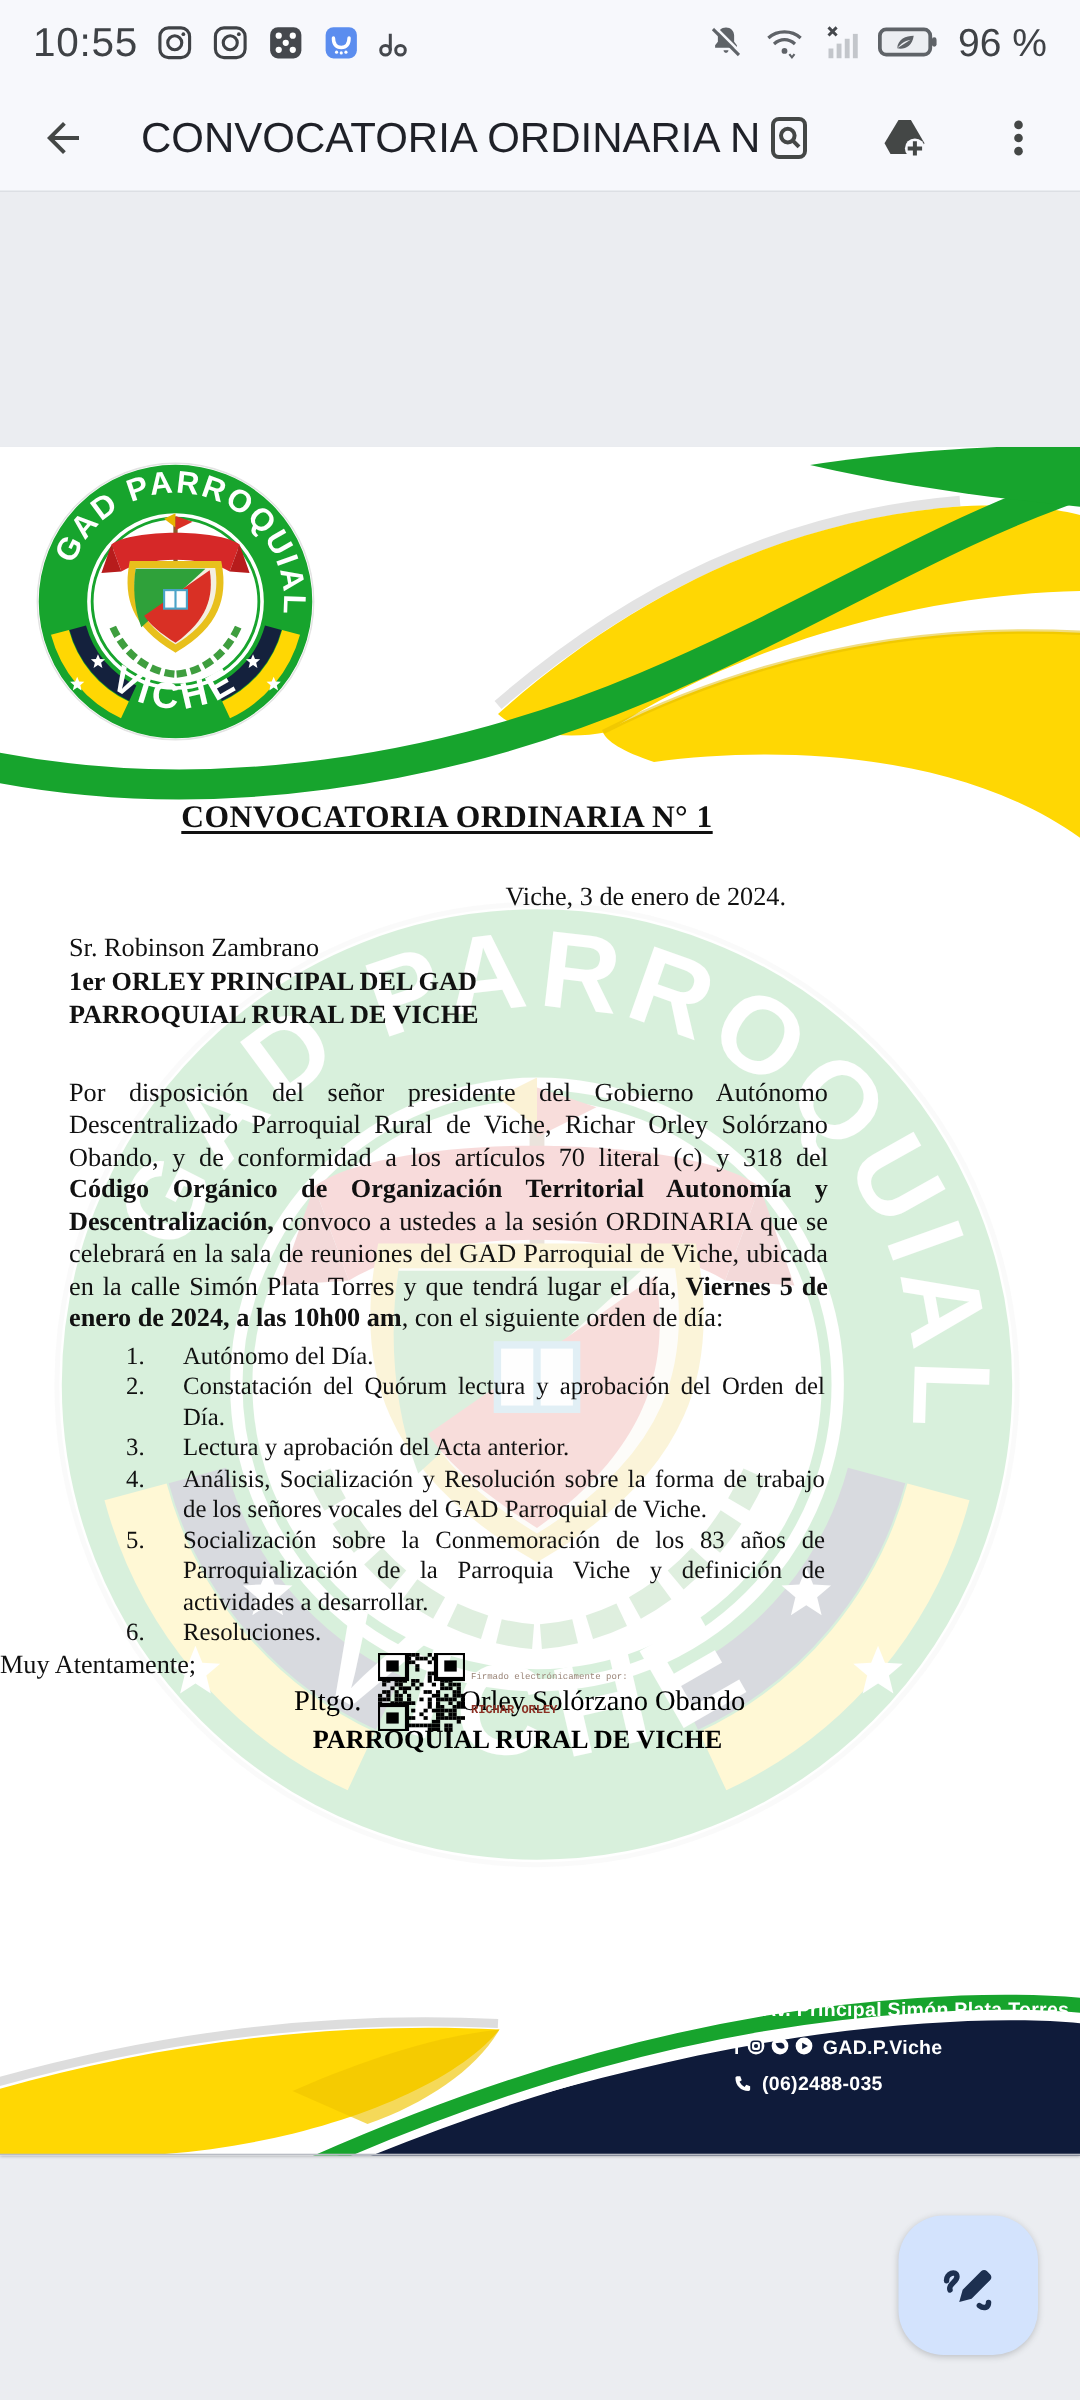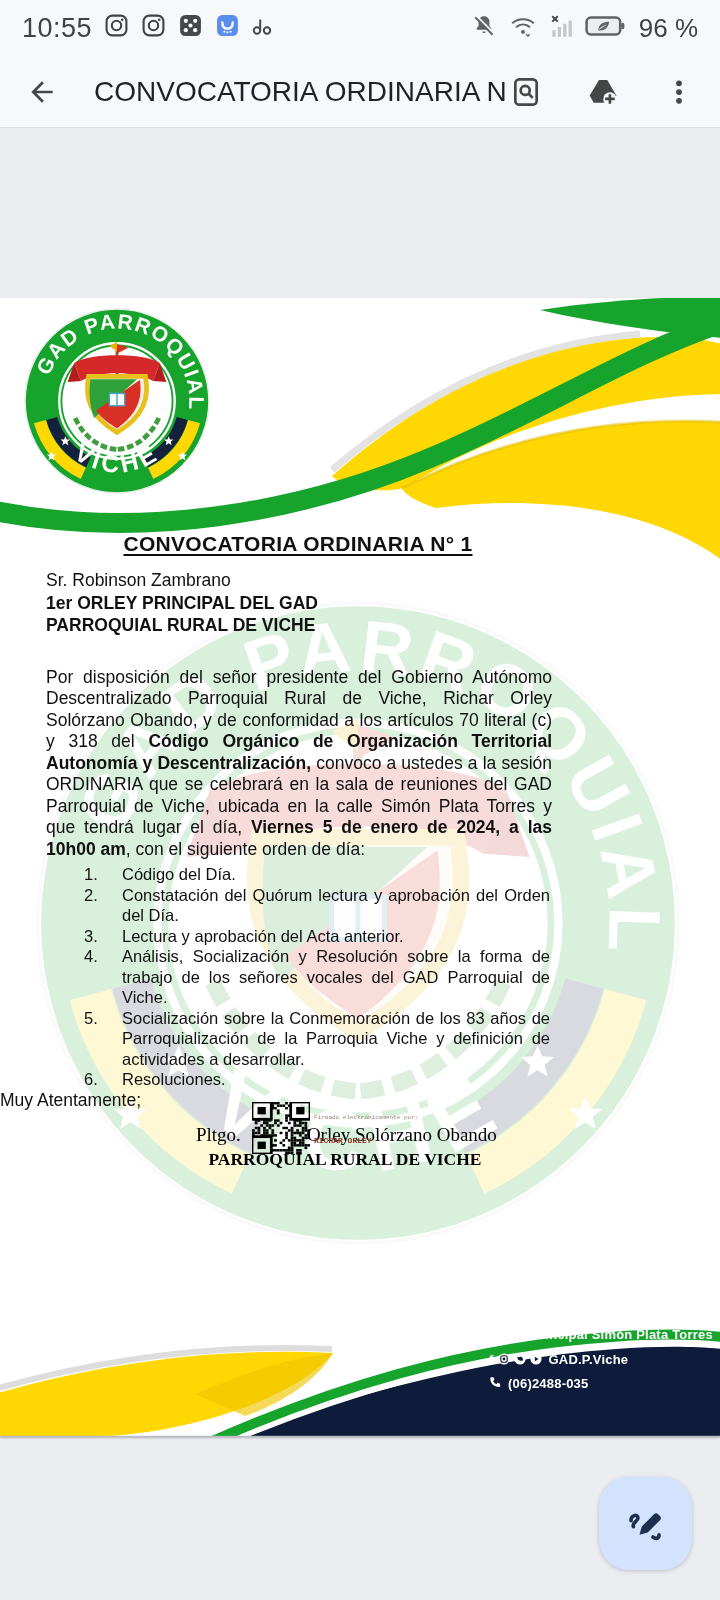--- a/index.html
+++ b/index.html
@@ -7,41 +7,41 @@
     --ui-ink:#444746; --fab-bg:#D3E3FD; --fab-ink:#1D3050;
     --bg-gray:#EBEDF1; --bar-bg:#F7F8FC;
   }
   *{box-sizing:border-box;margin:0;padding:0}
   body{background:#555;font-family:"Liberation Sans",sans-serif}
   #screen{position:relative;width:720px;height:1600px;margin:0 auto;background:var(--bg-gray);overflow:hidden}
 
   
   .status-bar{position:absolute;top:0;left:0;width:720px;height:56px;background:var(--bar-bg);
     display:flex;align-items:center;justify-content:space-between;padding:0 22px;z-index:6}
-  .sb-left,.sb-right{display:flex;align-items:flex-start;gap:12px}
+  .sb-left,.sb-right{display:flex;align-items:center;gap:12px}
   .sb-time{font-size:27px;color:#3f4246;letter-spacing:.5px}
   .sb-right .pct{font-size:26px;color:#3f4246}
   .sb-icon{display:inline-flex}
 
   
   .toolbar{position:absolute;top:56px;left:0;width:720px;height:72px;background:var(--bar-bg);
     display:flex;align-items:center;padding:0 22px;border-bottom:1px solid #dcdfe4;z-index:6}
   .tb-title{font-size:28px;color:#1f2128;margin-left:32px;flex:1;white-space:nowrap;overflow:hidden}
   .tb-actions{display:flex;align-items:center;gap:36px}
   .icon-btn{background:none;border:none;display:inline-flex;align-items:center;justify-content:center;cursor:pointer;padding:4px}
 
   
   .page{position:absolute;top:298px;left:0;width:720px;height:1139px;background:#fff;z-index:2;
     box-shadow:0 1px 2px rgba(0,0,0,.25)}
   .hdr-waves{position:absolute;top:0;left:0;z-index:1;pointer-events:none}
   .logo-box{position:absolute;left:22px;top:8px;z-index:2}
   .watermark{position:absolute;left:28px;top:295px;opacity:.16;z-index:0;pointer-events:none}
 
   .doc-body{position:absolute;left:0;top:233px;width:596px;z-index:3;
-    font-family:Liberation Sans, sans-serif;color:#111}
+    font-family:Liberation Serif, serif;color:#111}
   .doc-title{text-align:center;font-size:21px;font-weight:bold;line-height:26px;
     text-decoration:underline;text-underline-offset:3px;letter-spacing:.3px}
   .doc-date{margin:30px 72px 0 0;text-align:right;font-size:17.5px}
   .addressee{margin:12px 0 0 46px;font-size:17.5px;line-height:22.5px}
   .addressee .bold{font-weight:bold}
   .doc-para{margin:30px 44px 0 46px;font-size:17.5px;line-height:21.5px;text-align:justify}
   .doc-para b{font-weight:bold}
   ol.agenda{margin:4px 46px 0 0;list-style:none;counter-reset:item;font-size:16.5px;line-height:20.5px}
   ol.agenda li{counter-increment:item;position:relative;margin-left:122px;text-align:justify}
   ol.agenda li::before{content:counter(item) ".";position:absolute;left:-38px}
@@ -52,21 +52,21 @@
   .sig-name{position:absolute;left:196px;top:26px;font-size:19px;z-index:1;white-space:nowrap}
   .sig-name .rest{margin-left:66px}
   .qr{position:absolute;left:252px;top:4px;z-index:2}
   .esign{position:absolute;left:314px;top:16px;z-index:3;font-family:"Liberation Mono",monospace;line-height:7px}
   .esign .note{font-size:6px;color:#9a8578;display:block}
   .esign .ename{font-size:8px;font-weight:bold;color:#8a2f23;display:block;margin-top:16px}
   .sig-role{position:absolute;left:0;top:50px;width:690px;text-align:center;font-weight:bold;font-size:17.5px;line-height:23px}
 
   .ftr-waves{position:absolute;left:0;bottom:0;z-index:1;pointer-events:none}
   .contact{position:absolute;left:489px;top:1029px;z-index:4;color:#fff}
-  .c-line{display:flex;align-items:flex-start;gap:7px;height:24.7px;
+  .c-line{display:flex;align-items:center;gap:7px;height:24.7px;
     font-size:13px;font-weight:bold;letter-spacing:.2px;white-space:nowrap}
   .socials{display:flex;align-items:center;gap:4px}
   .soc-f{font-size:13px;font-weight:bold}
 
   
   .fab{position:absolute;left:599px;top:1477px;width:93px;height:93px;border:none;border-radius:30px;
     background:var(--fab-bg);display:flex;align-items:center;justify-content:center;cursor:pointer;
     box-shadow:0 1px 4px rgba(60,64,67,.25);z-index:5}
 </style>
 </head>
@@ -249,28 +249,29 @@
     </div>
 
     <div class="watermark">
       <svg width="660" height="660" viewBox="0 0 200 200">
           <use href="#gad-logo"></use>
         </svg>
     </div>
 
     <div class="doc-body">
       <div class="doc-title">CONVOCATORIA ORDINARIA N° 1</div>
+      <div class="doc-date">Viche, 3 de enero de 2024.</div>
       <div class="addressee">
         <div>Sr. Robinson Zambrano</div>
         <div class="bold">1er ORLEY PRINCIPAL DEL GAD</div>
         <div class="bold">PARROQUIAL RURAL DE VICHE</div>
       </div>
       <p class="doc-para" id="bodyPara"><span>Por disposición del señor presidente del Gobierno Autónomo Descentralizado Parroquial Rural de Viche, Richar Orley Solórzano Obando, y de conformidad a los artículos 70 literal (c) y 318 del </span><b>Código Orgánico de Organización Territorial Autonomía y Descentralización,</b><span> convoco a ustedes a la sesión ORDINARIA que se celebrará en la sala de reuniones del GAD Parroquial de Viche, ubicada en la calle Simón Plata Torres y que tendrá lugar el día, </span><b>Viernes 5 de enero de 2024, a las 10h00 am</b><span>, con el siguiente orden de día:</span></p>
       <ol class="agenda" id="agendaList">
-          <li>Código del Día.</li>
+          <li>Autónomo del Día.</li>
           <li>Constatación del Quórum lectura y aprobación del Orden del Día.</li>
           <li>Lectura y aprobación del Acta anterior.</li>
           <li>Análisis, Socialización y Resolución sobre la forma de trabajo de los señores vocales del GAD Parroquial de Viche.</li>
           <li>Socialización sobre la Conmemoración de los 83 años de Parroquialización de la Parroquia Viche y definición de actividades a desarrollar.</li>
           <li>Resoluciones.</li>
         </ol>
       <div class="closing">Muy Atentamente;</div>
     </div>
 
     <div class="sig-block">

